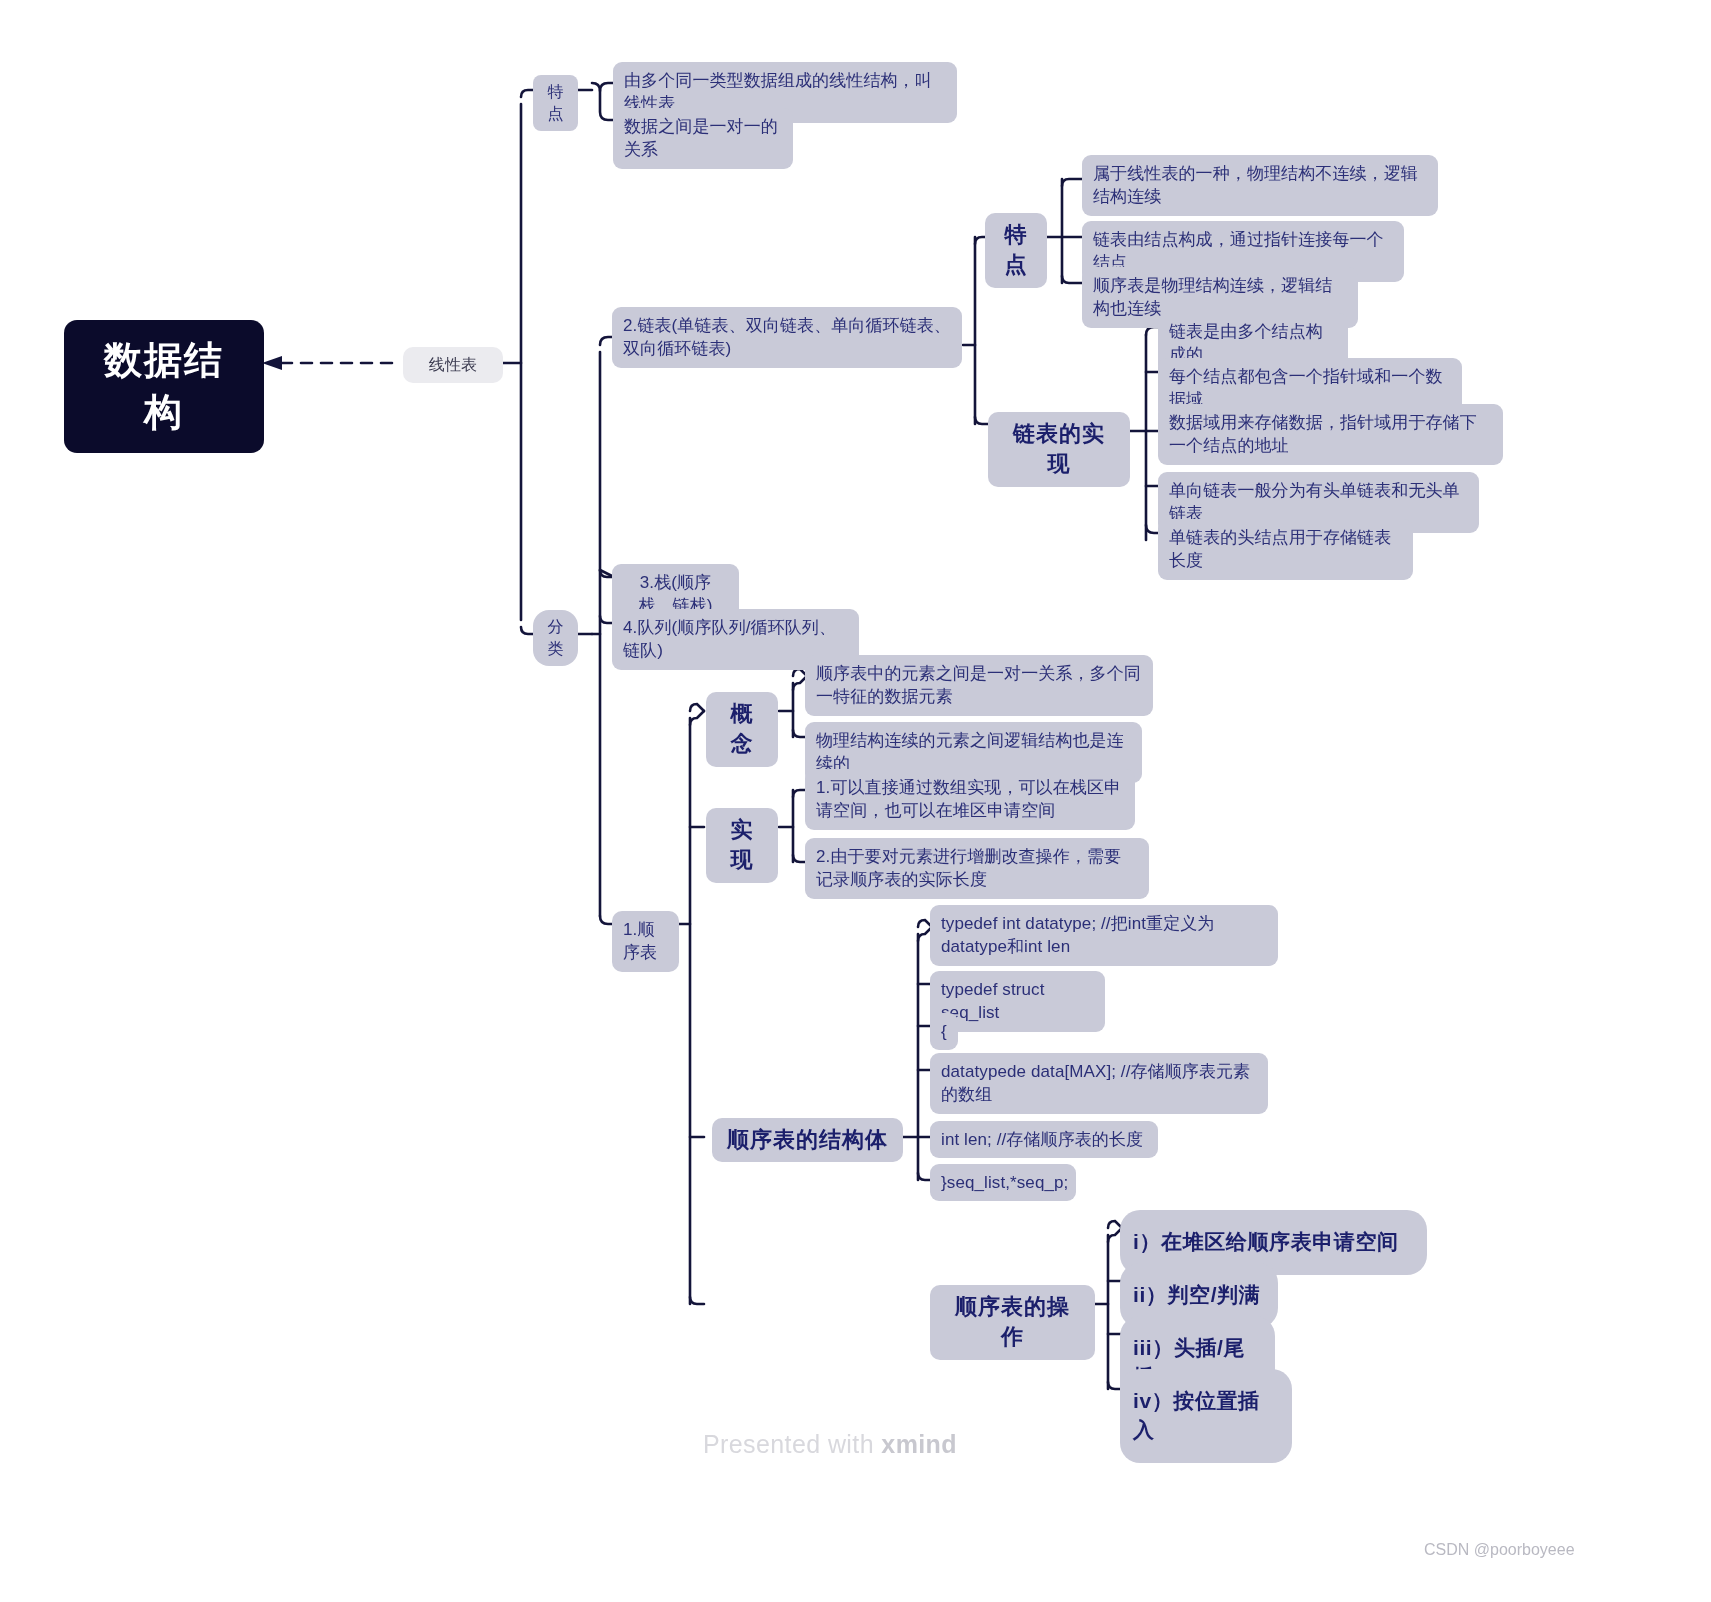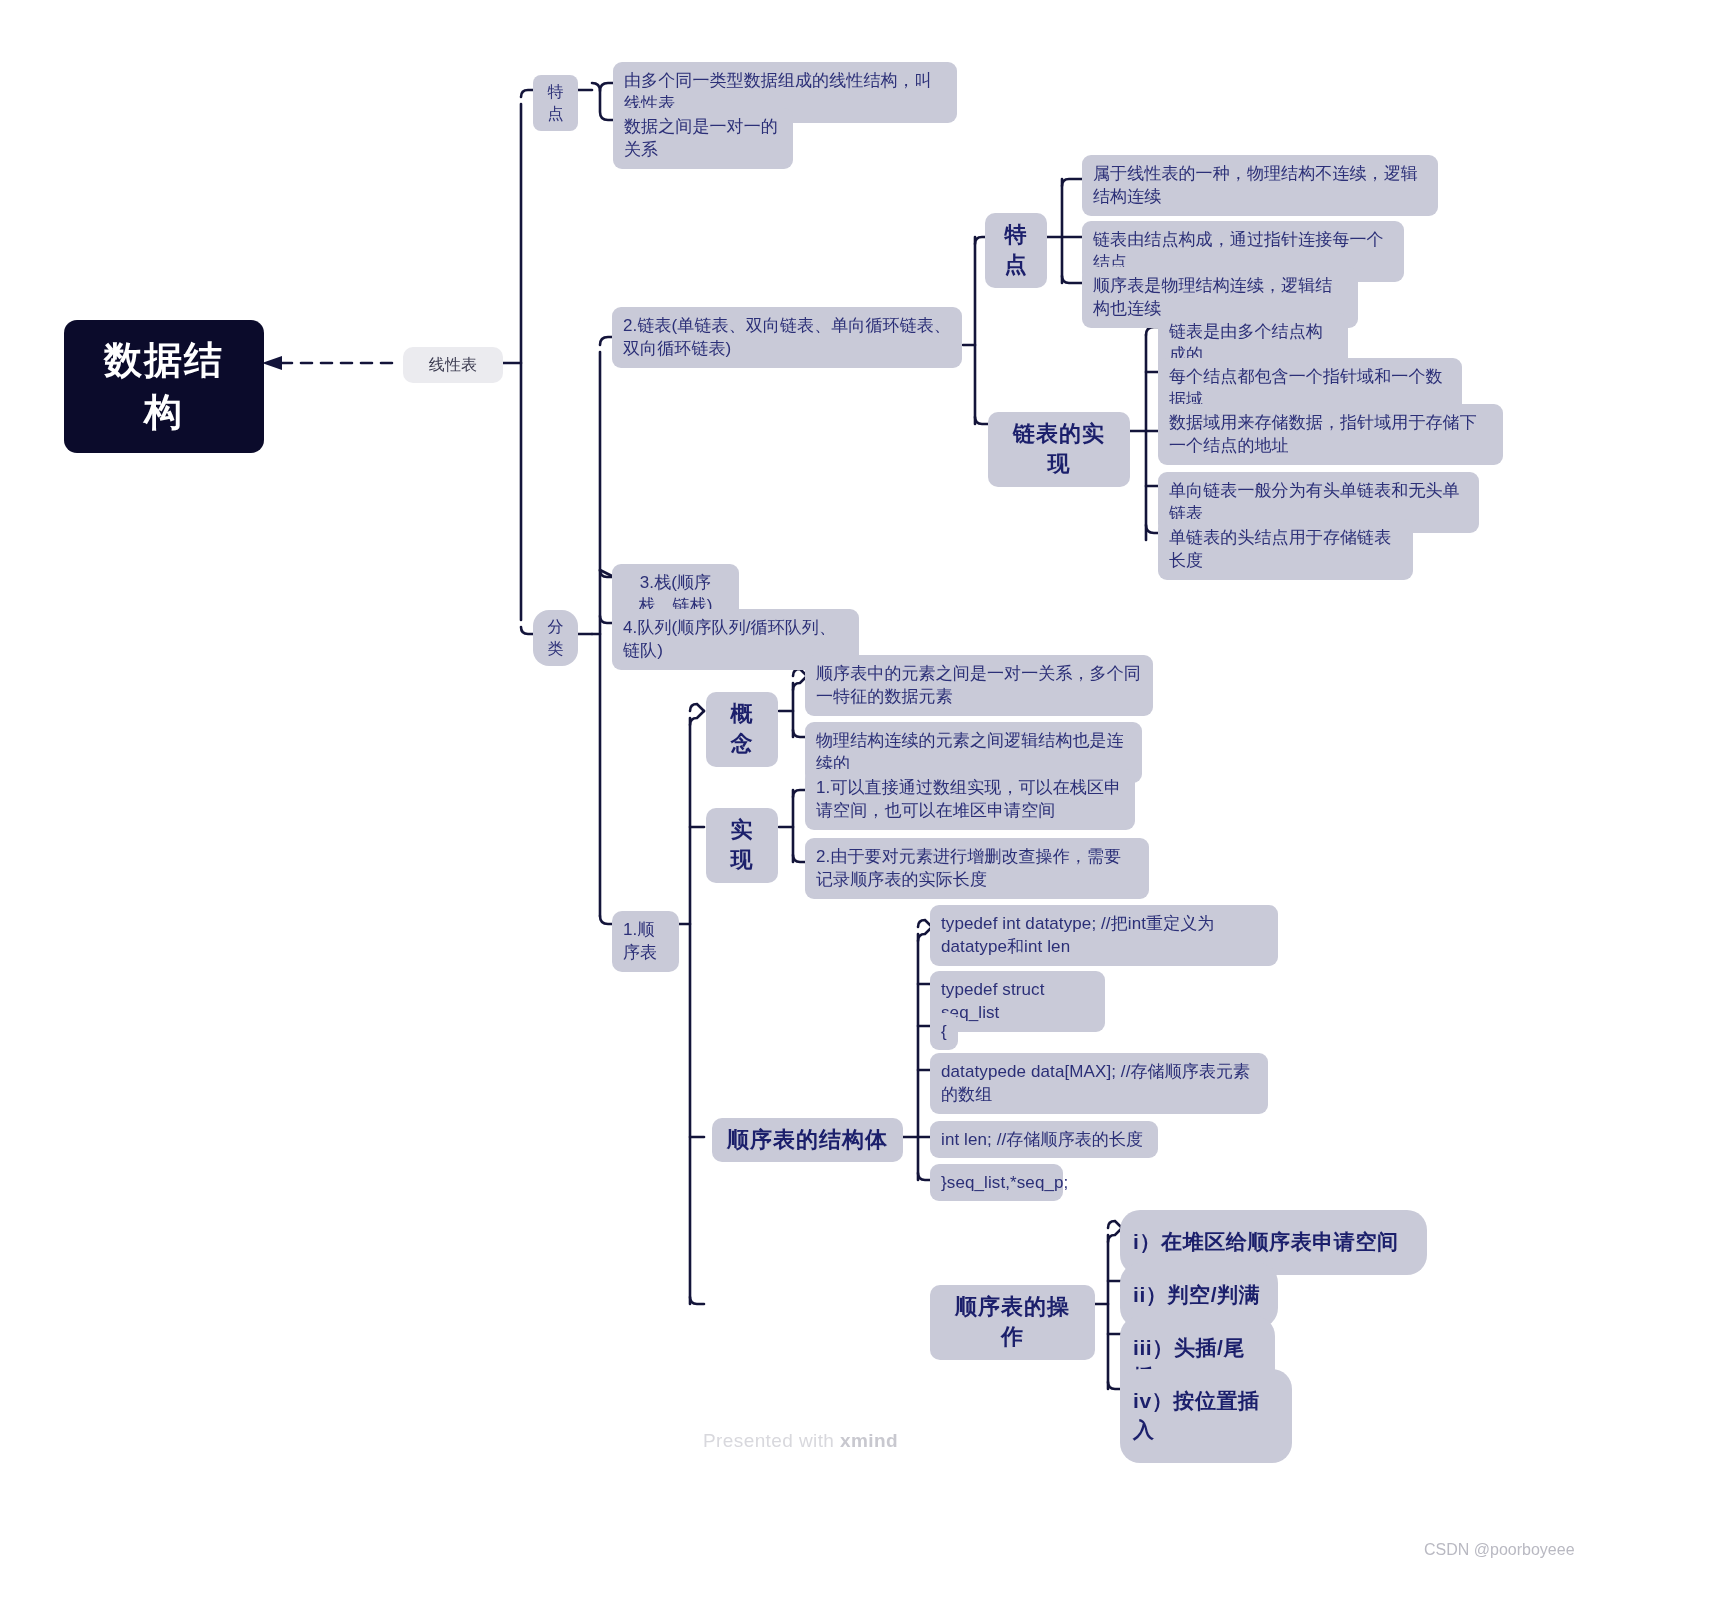--- a/index.html
+++ b/index.html
@@ -77,21 +77,21 @@
     padding: 18px 13px;
     border-radius: 20px;
   }
   .node.code {
     font-size: 17px;
     color: #2b2f77;
   }
   .watermark {
     position: absolute;
     color: #d8d8dd;
-    font-size: 19px;
+    font-size: 25px;
     letter-spacing: 0.4px;
   }
   .watermark b { color: #c8c8cf; font-weight: 700; }
   .credit {
     position: absolute;
     color: #b9b9c2;
     font-size: 16px;
   }
 </style>
 </head>
@@ -216,21 +216,21 @@
   <div class="node bold" style="left:706px; top:808px; width:72px; text-align:center;">实现</div>
   <div class="node" style="left:805px; top:769px; width:330px;">1.可以直接通过数组实现，可以在栈区申请空间，也可以在堆区申请空间</div>
   <div class="node" style="left:805px; top:838px; width:344px;">2.由于要对元素进行增删改查操作，需要记录顺序表的实际长度</div>
 
   <div class="node bold" style="left:712px; top:1118px; width:191px; text-align:center;">顺序表的结构体</div>
   <div class="node code" style="left:930px; top:905px; width:348px;">typedef int datatype;  //把int重定义为datatype和int len</div>
   <div class="node code" style="left:930px; top:971px; width:175px;">typedef struct seq_list</div>
   <div class="node code" style="left:930px; top:1013px; width:28px;">{</div>
   <div class="node code" style="left:930px; top:1053px; width:338px;">   datatypede data[MAX];  //存储顺序表元素的数组</div>
   <div class="node code" style="left:930px; top:1121px; width:228px;">   int len;  //存储顺序表的长度</div>
-  <div class="node code" style="left:930px; top:1164px; width:133px;">}seq_list,*seq_p;</div>
+  <div class="node code" style="left:930px; top:1164px; width:146px;">}seq_list,*seq_p;</div>
 
   <div class="node bold" style="left:930px; top:1285px; width:165px; text-align:center;">顺序表的操作</div>
   <div class="node op" style="left:1120px; top:1210px; width:307px;">i）在堆区给顺序表申请空间</div>
   <div class="node op" style="left:1120px; top:1263px; width:158px;">ii）判空/判满</div>
   <div class="node op" style="left:1120px; top:1316px; width:155px;">iii）头插/尾插</div>
   <div class="node op" style="left:1120px; top:1369px; width:172px;">iv）按位置插入</div>
 
   <div class="watermark" style="left:703px; top:1430px;"><span>Presented with </span><b>xmind</b></div>
   <div class="credit" style="left:1424px; top:1541px;">CSDN @poorboyeee</div>
 

